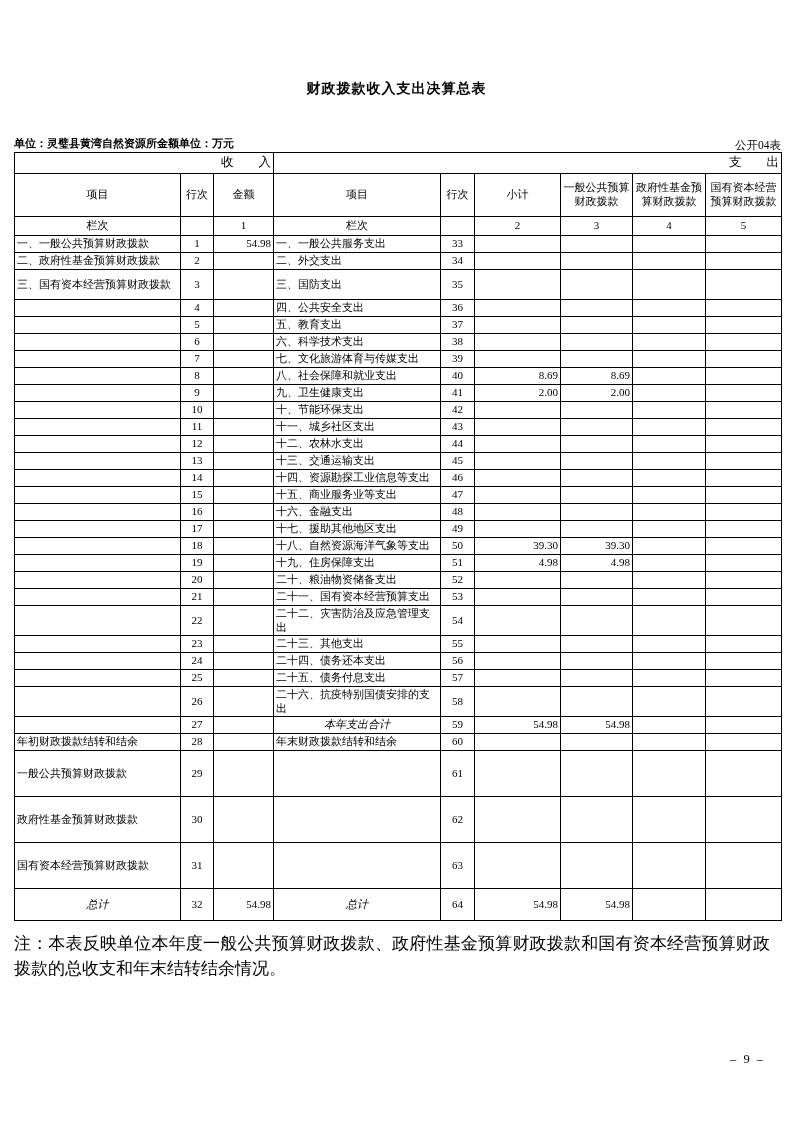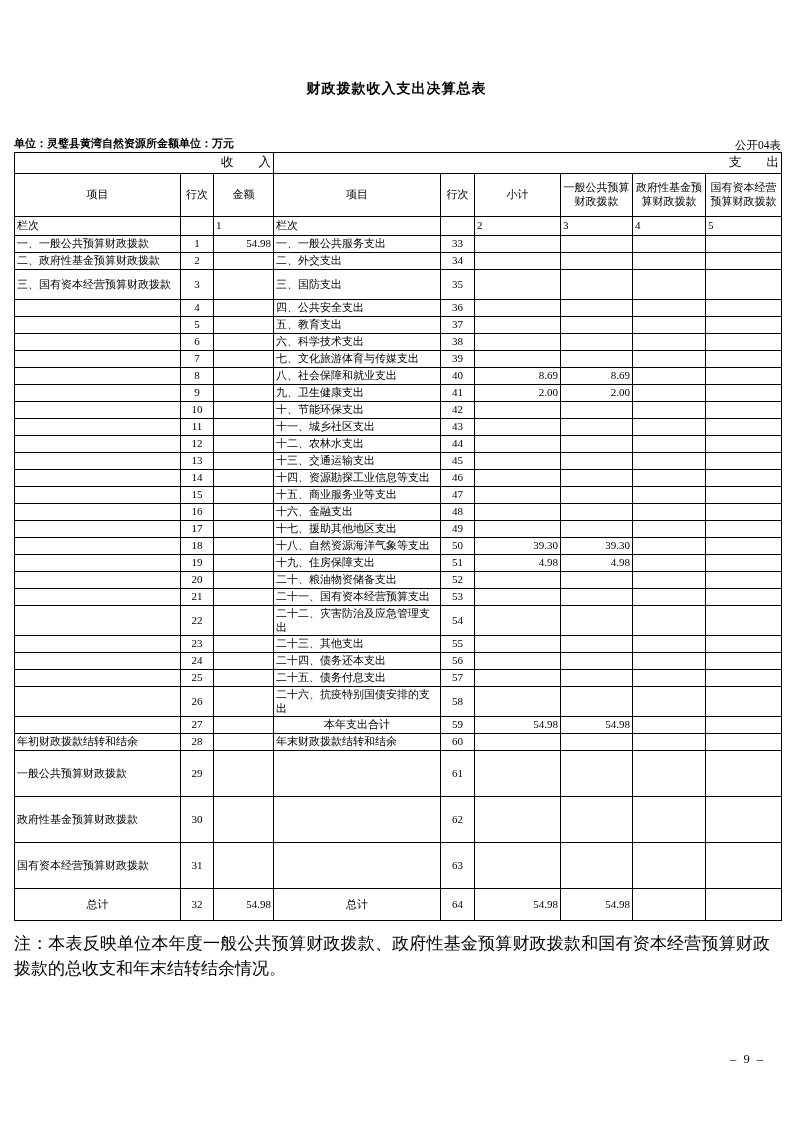--- a/index.html
+++ b/index.html
@@ -36,27 +36,27 @@
   table.fiscal th, table.fiscal td {
     border:1px solid #000;
     padding:0 2px;
     font-size:11px; font-weight:normal;
     vertical-align:middle;
     overflow:hidden;
     line-height:1.25;
   }
   tr.section-row th { height:20px; text-align:right; font-size:12.5px; }
   tr.header-row th { height:42px; text-align:center; }
-  tr.index-row td { height:18px; }
+  tr.index-row td { height:18px; text-align:center; }
   tbody tr { height:17px; }
   td.item { text-align:left; }
   td.num { text-align:center; }
   td.amount { text-align:right; }
   td.indent { padding-left:16px; }
-  td.total-cell { font-weight:bold; text-align:center; }
+  td.total-cell { font-weight:bold; text-align:center;font-style:italic; }
   .note {
     position:absolute; top:932px; left:14px; width:756px;
     font-size:17px; line-height:1.45; text-align:justify;
   }
   .page-number {
     position:absolute; top:1052px; right:28px;
     font-size:12.5px; letter-spacing:2px;
   }
 </style>
 </head>

